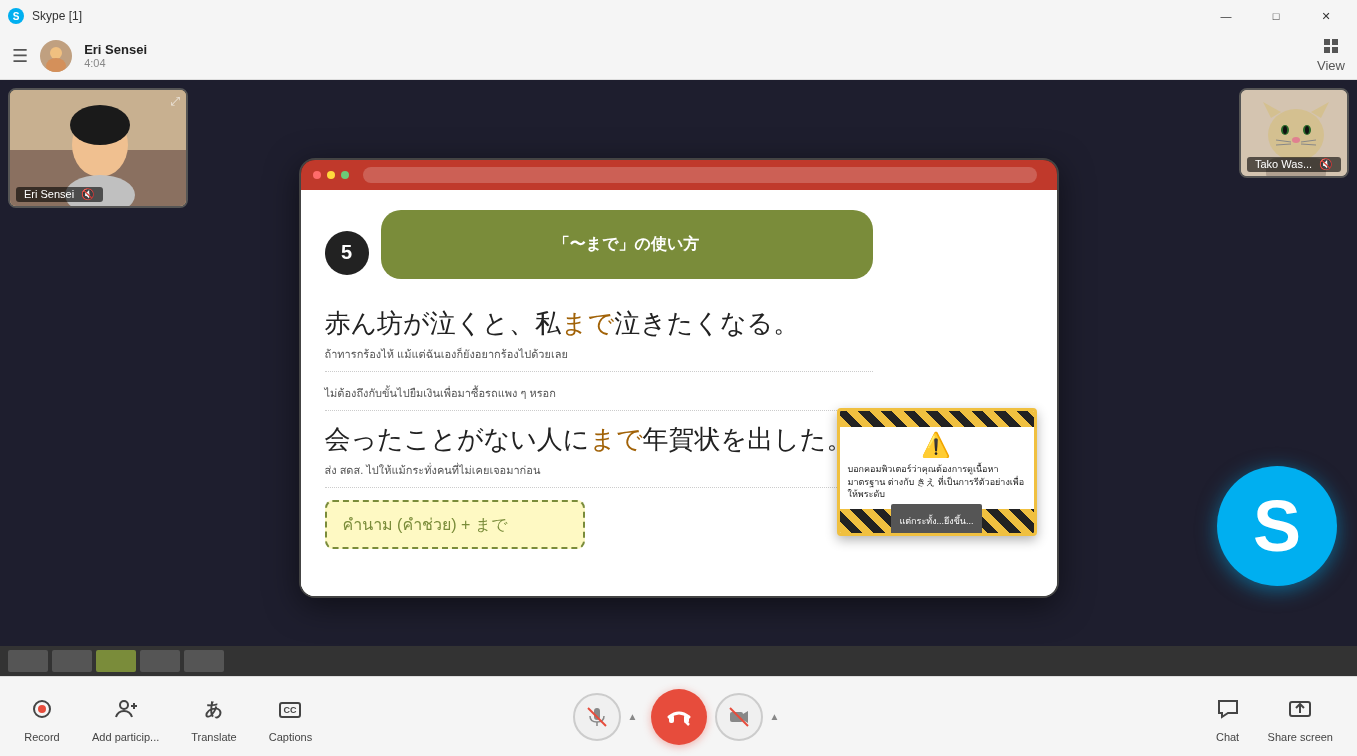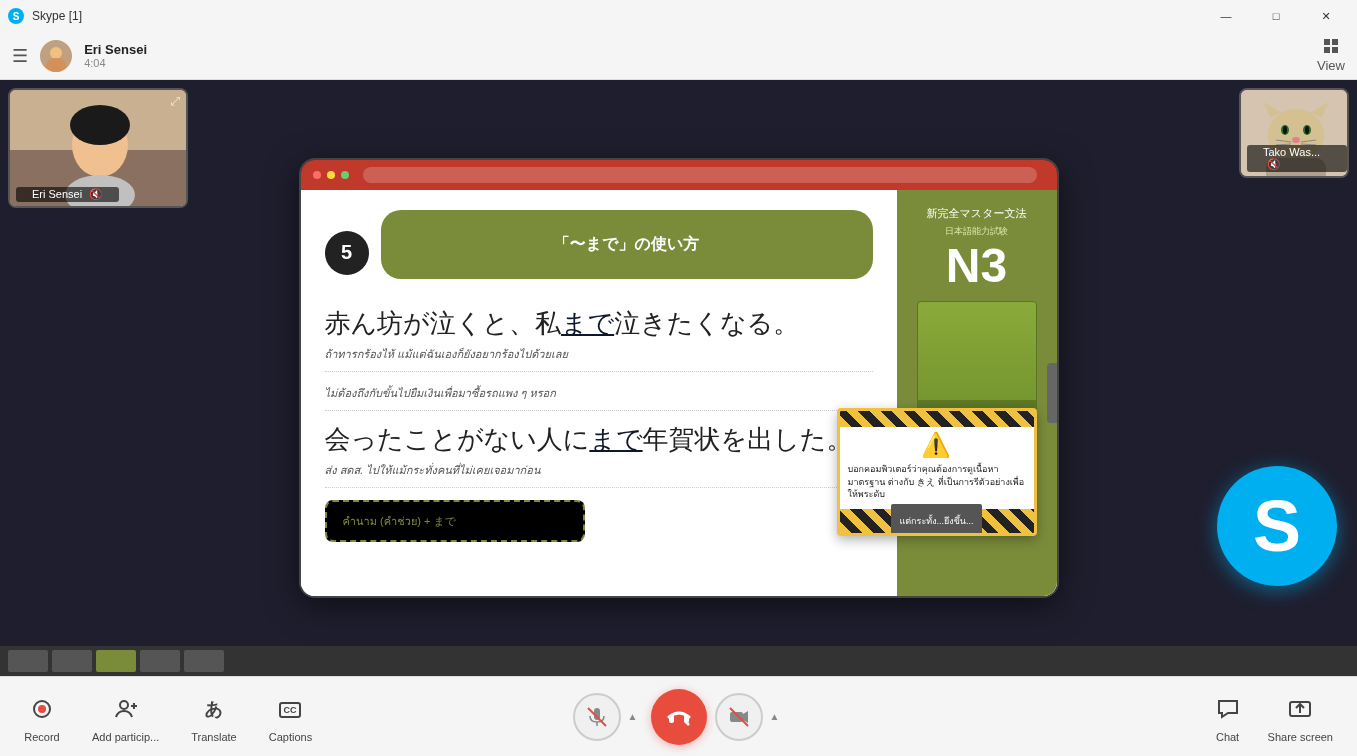--- a/index.html
+++ b/index.html
@@ -188,41 +188,39 @@
     }
 
     .slide-jp-text {
       font-size: 26px;
       color: #222;
       margin: 12px 0 4px 0;
       line-height: 1.3;
     }
 
     .slide-jp-text .made {
-      color: #0f172a;
-      text-decoration: underline;
+      color: #a16207;
     }
 
     .slide-th-text {
       font-size: 11px;
       color: #555;
       margin-bottom: 12px;
       border-bottom: 1px dotted #ccc;
       padding-bottom: 8px;
-      font-style: italic;
     }
 
     .slide-footer-box {
       margin-top: 12px;
       border: 2px dashed #7a8c3a;
       border-radius: 8px;
       padding: 10px 16px;
-      background: #000000;
+      background: #fef9c3;
       color: #7a8c3a;
-      font-size: 11px;
+      font-size: 16px;
       width: 260px;
     }
 
     .slide-right {
       background: #7a8c3a;
       display: flex;
       flex-direction: column;
       align-items: center;
       padding: 16px 8px;
       position: relative;
@@ -313,21 +311,21 @@
       border: 2px solid #555;
       z-index: 10;
     }
     .participant-label {
       position: absolute;
       bottom: 4px;
       left: 6px;
       background: rgba(0,0,0,0.6);
       color: white;
       font-size: 11px;
-      padding: 1px 16px;
+      padding: 1px 8px;
       border-radius: 3px;
     }
     .participant-remote {
       position: absolute;
       top: 8px;
       right: 8px;
       width: 110px;
       height: 90px;
       background: #d4c4b0;
       border-radius: 8px;
@@ -616,35 +614,20 @@
 
             <div style="margin-bottom:8px;">
               <div class="slide-jp-text">
                 <span>会ったことがない人に</span><span class="made">まで</span><span>年賀状を出した。</span>
               </div>
               <div class="slide-th-text">ส่ง สดส. ไปให้แม้กระทั่งคนที่ไม่เคยเจอมาก่อน</div>
             </div>
 
             <div class="slide-footer-box">คำนาม (คำช่วย) + まで</div>
           </div>
-          <div class="slide-right">
-            <div class="book-title-jp">新完全マスター文法</div>
-            <div class="book-subtitle">日本語能力試験</div>
-            <div class="book-level">N3</div>
-
-            <div style="margin-top:8px;width:120px;height:160px;background:linear-gradient(180deg,#8aaa3a 0%,#6a8a2a 100%);border-radius:4px;position:relative;overflow:hidden;border:1px solid #557722;">
-              <div style="position:absolute;bottom:0;width:100%;height:60px;background:rgba(0,0,0,0.2);"></div>
-              <div style="position:absolute;bottom:8px;left:8px;right:8px;color:white;font-size:8px;">
-                <div style="font-size:7px;color:#dde8aa;">新完全マスター</div>
-                <div style="font-size:14px;font-weight:bold;">文法 N3</div>
-              </div>
-            </div>
-
-            <div style="position:absolute;right:-10px;top:50%;transform:translateY(-50%);width:20px;height:60px;background:#666;border-radius:4px;"></div>
-          </div>
         </div>
 
         <div class="warning-popup">
           <div class="warning-header"></div>
           <div class="warning-body">
             <div class="warning-icon">⚠️</div>
             <div style="font-size:9px;line-height:1.4;">บอกคอมพิวเตอร์ว่าคุณต้องการดูเนื้อหามาตรฐาน ต่างกับ きえ ที่เป็นการรีตัวอย่างเพื่อให้พระดับ</div>
           </div>
           <div class="warning-footer">
             <div class="warning-footer-btn">แต่กระทั้ง...ยึงขึ้น...</div>

